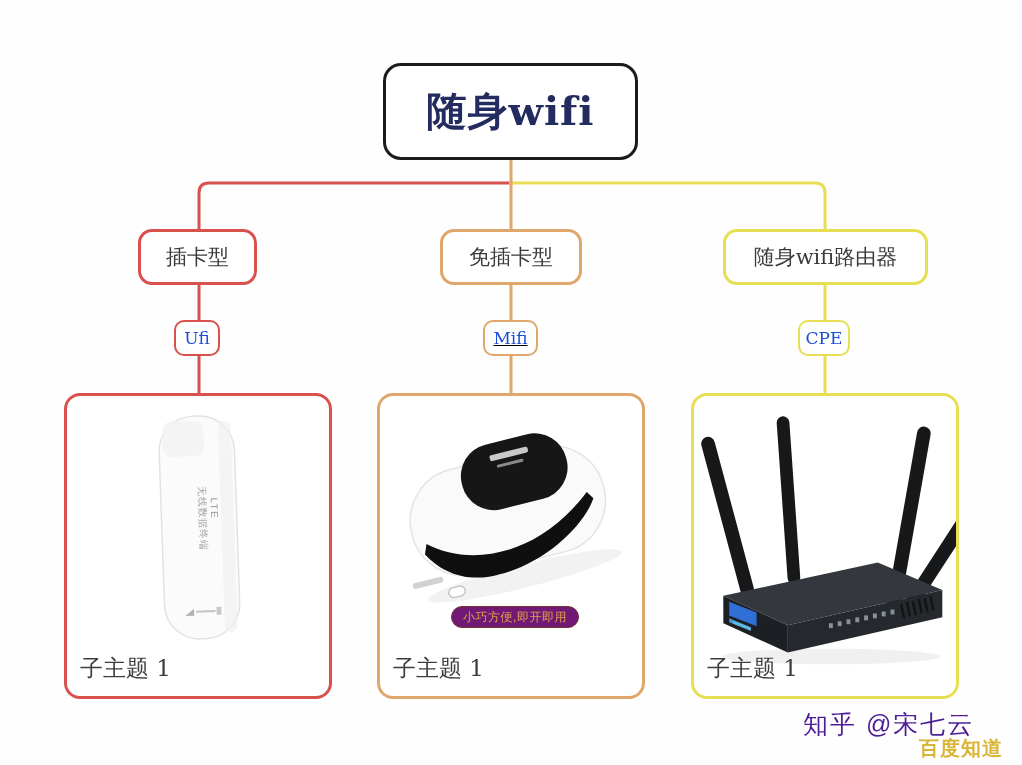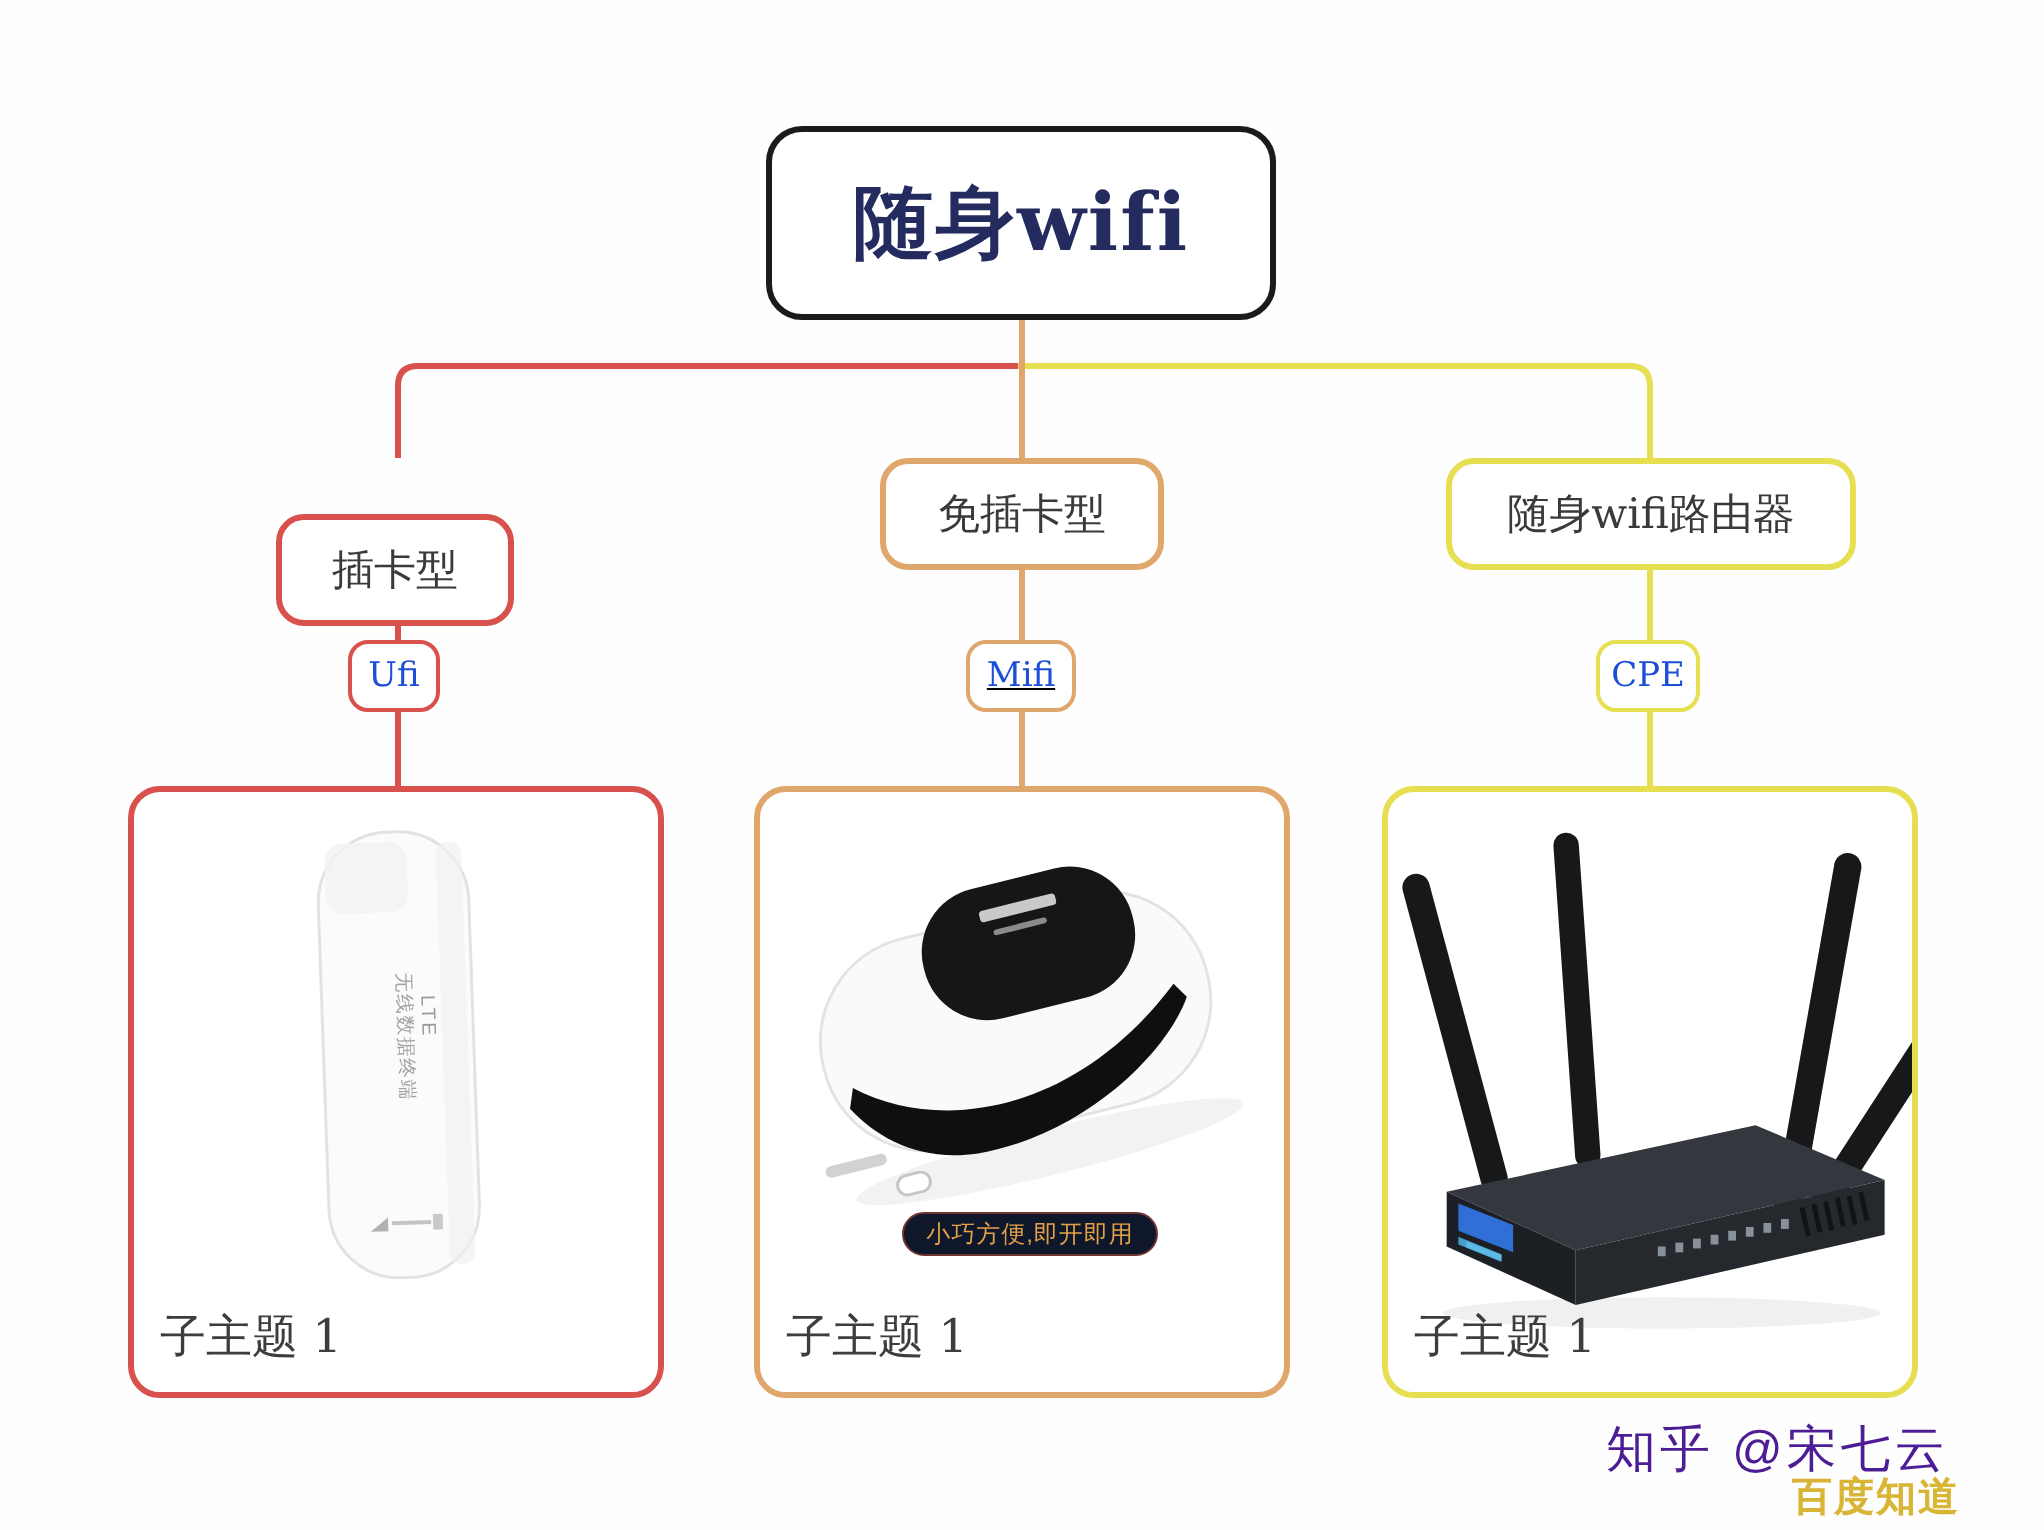--- a/index.html
+++ b/index.html
@@ -5,41 +5,41 @@
   html,body{margin:0;padding:0;background:#ffffff;}
   .canvas{position:relative;width:1022px;height:765px;background:#fefefe;overflow:hidden;
           font-family:"DejaVu Serif","Liberation Serif",serif;padding-left:32px;}
   .connectors{position:absolute;left:0;top:0;width:1022px;height:765px;}
   .node{position:absolute;background:#ffffff;box-sizing:border-box;display:flex;
         align-items:center;justify-content:center;}
   .root{left:383px;top:63px;width:255px;height:97px;border:3.5px solid #1b1b1b;border-radius:18px;}
   .root span{font-size:40px;font-weight:700;letter-spacing:1px;}
   .branch{top:229px;height:56px;border-width:3px;border-style:solid;border-radius:14px;}
   .branch span{font-size:21px;color:#3a3a3a;}
-  .b0{left:138px;width:119px;margin-top:28px;}
+  .b0{left:138px;width:119px;}
   .b1{left:440px;width:142px;}
   .b2{left:723px;width:205px;}
   .tag{top:320px;height:36px;border-width:2.5px;border-style:solid;border-radius:10px;}
   .tag span{font-size:17px;color:#1d4ed8;}
   .t0{left:174px;width:46px;}
   .t1{left:483px;width:55px;}
   .t2{left:798px;width:52px;}
   .big{top:393px;width:268px;height:306px;border-width:3px;border-style:solid;border-radius:16px;
        display:block;}
   .g0{left:64px;}
   .g1{left:377px;}
   .g2{left:691px;}
   .device{position:absolute;left:0;top:0;width:100%;height:100%;}
   .sub{position:absolute;left:13px;bottom:12px;font-size:23px;color:#3d3d3d;}
   .badge{position:absolute;left:71px;top:210px;width:126px;height:20px;border-radius:11px;
          border:1px solid #6e3432;font-size:12px;line-height:20px;text-align:center;
          font-family:"Liberation Sans",sans-serif;letter-spacing:0.5px;}
   .wm-zhihu{position:absolute;left:803px;top:708px;font-size:25px;color:#4c1d95;
             font-family:"Liberation Sans",sans-serif;letter-spacing:2px;}
-  .wm-baidu{position:absolute;left:896px;top:735px;font-size:20px;font-weight:700;
+  .wm-baidu{position:absolute;left:919px;top:735px;font-size:20px;font-weight:700;
             font-family:"Liberation Sans",sans-serif;letter-spacing:1px;text-align:right;}
 </style>
 </head>
 <body>
 
 <div class="canvas">
 
   <svg class="connectors" viewBox="0 0 1022 765" fill="none" stroke-width="3" stroke-linecap="butt">
     <path d="M513,183 H209 Q199,183 199,193 V229" stroke="#d9514d"></path>
     <path d="M509,183 H815 Q825,183 825,193 V229" stroke="#e7df52"></path>
@@ -95,21 +95,21 @@
         <ellipse cx="132" cy="186" rx="102" ry="12" fill="#000000" opacity="0.05"></ellipse>
         <rect x="30" y="62" width="202" height="110" rx="54" fill="#fafafa" stroke="#e3e3e3" stroke-width="1.5"></rect>
         <rect x="92" y="46" width="110" height="68" rx="33" fill="#161616"></rect>
         <rect x="126" y="58" width="40" height="6" rx="2" fill="#e9e9e9" opacity="0.85"></rect>
         <rect x="131" y="69" width="28" height="3" rx="1.5" fill="#bdbdbd" opacity="0.7"></rect>
         <path d="M42,130 C80,164 150,170 214,118 L219,126 C202,152 150,182 96,178 C66,175 48,158 38,140 Z" fill="#0f0f0f"></path>
         <rect x="18" y="166" width="32" height="6" rx="3" fill="#d2d2d2"></rect>
         <rect x="52" y="180" width="17" height="10" rx="5" fill="#ffffff" stroke="#c6c6c6" stroke-width="1.5"></rect>
       </g>
     </svg>
-    <div class="badge" style="background: #0f172a; color: rgb(226, 160, 72);">小巧方便,即开即用</div>
+    <div class="badge" style="background: #701a75; color: rgb(226, 160, 72);">小巧方便,即开即用</div>
     <div class="sub">子主题 1</div>
   </div>
 
   <div class="node big g2" style="border-color: rgb(231, 223, 82);">
     <svg class="device" viewBox="0 0 268 306">
       <g fill="#17181a">
         <rect x="48" y="36" width="14" height="168" rx="7" transform="rotate(-15 55 200)"></rect>
         <rect x="96" y="20" width="13" height="172" rx="6.5" transform="rotate(-4 102 190)"></rect>
         <rect x="196" y="28" width="14" height="194" rx="7" transform="rotate(10 203 220)"></rect>
         <rect x="206" y="60" width="14" height="168" rx="7" transform="rotate(33 213 225)"></rect>

